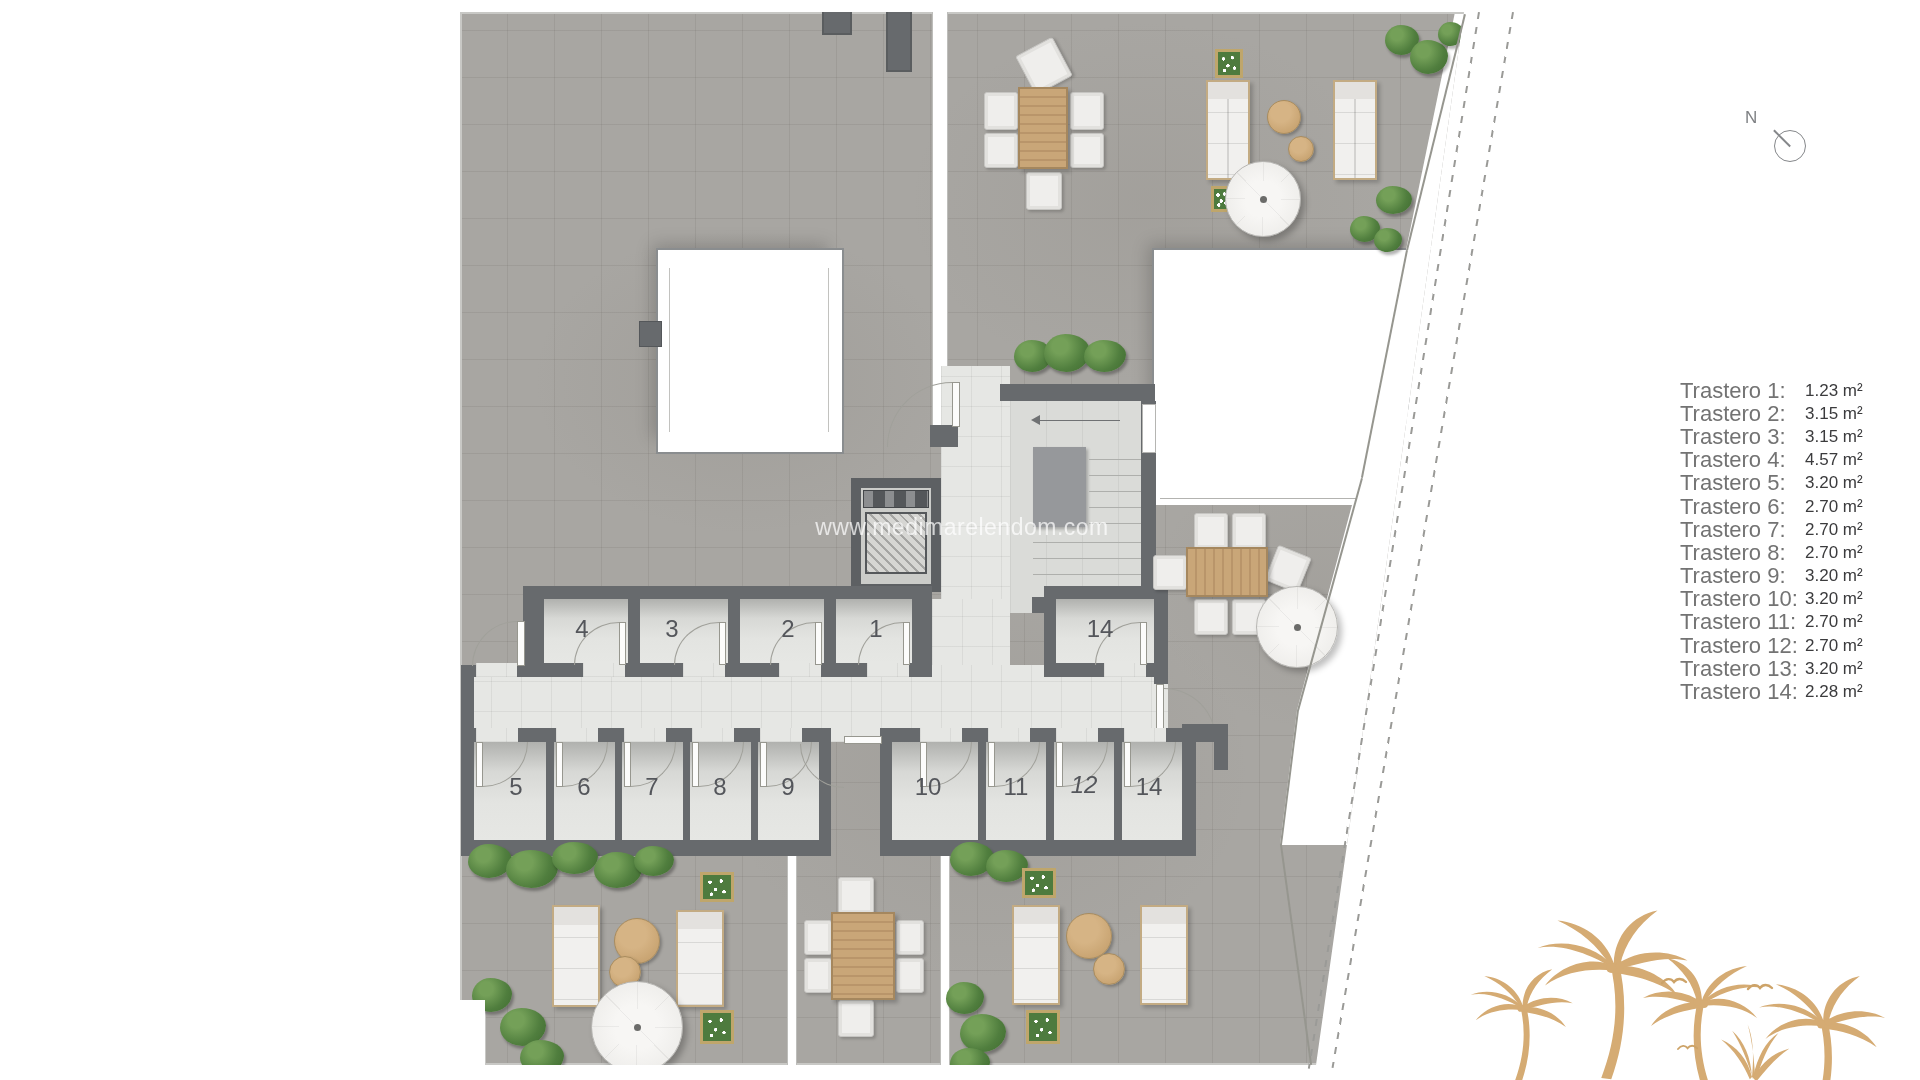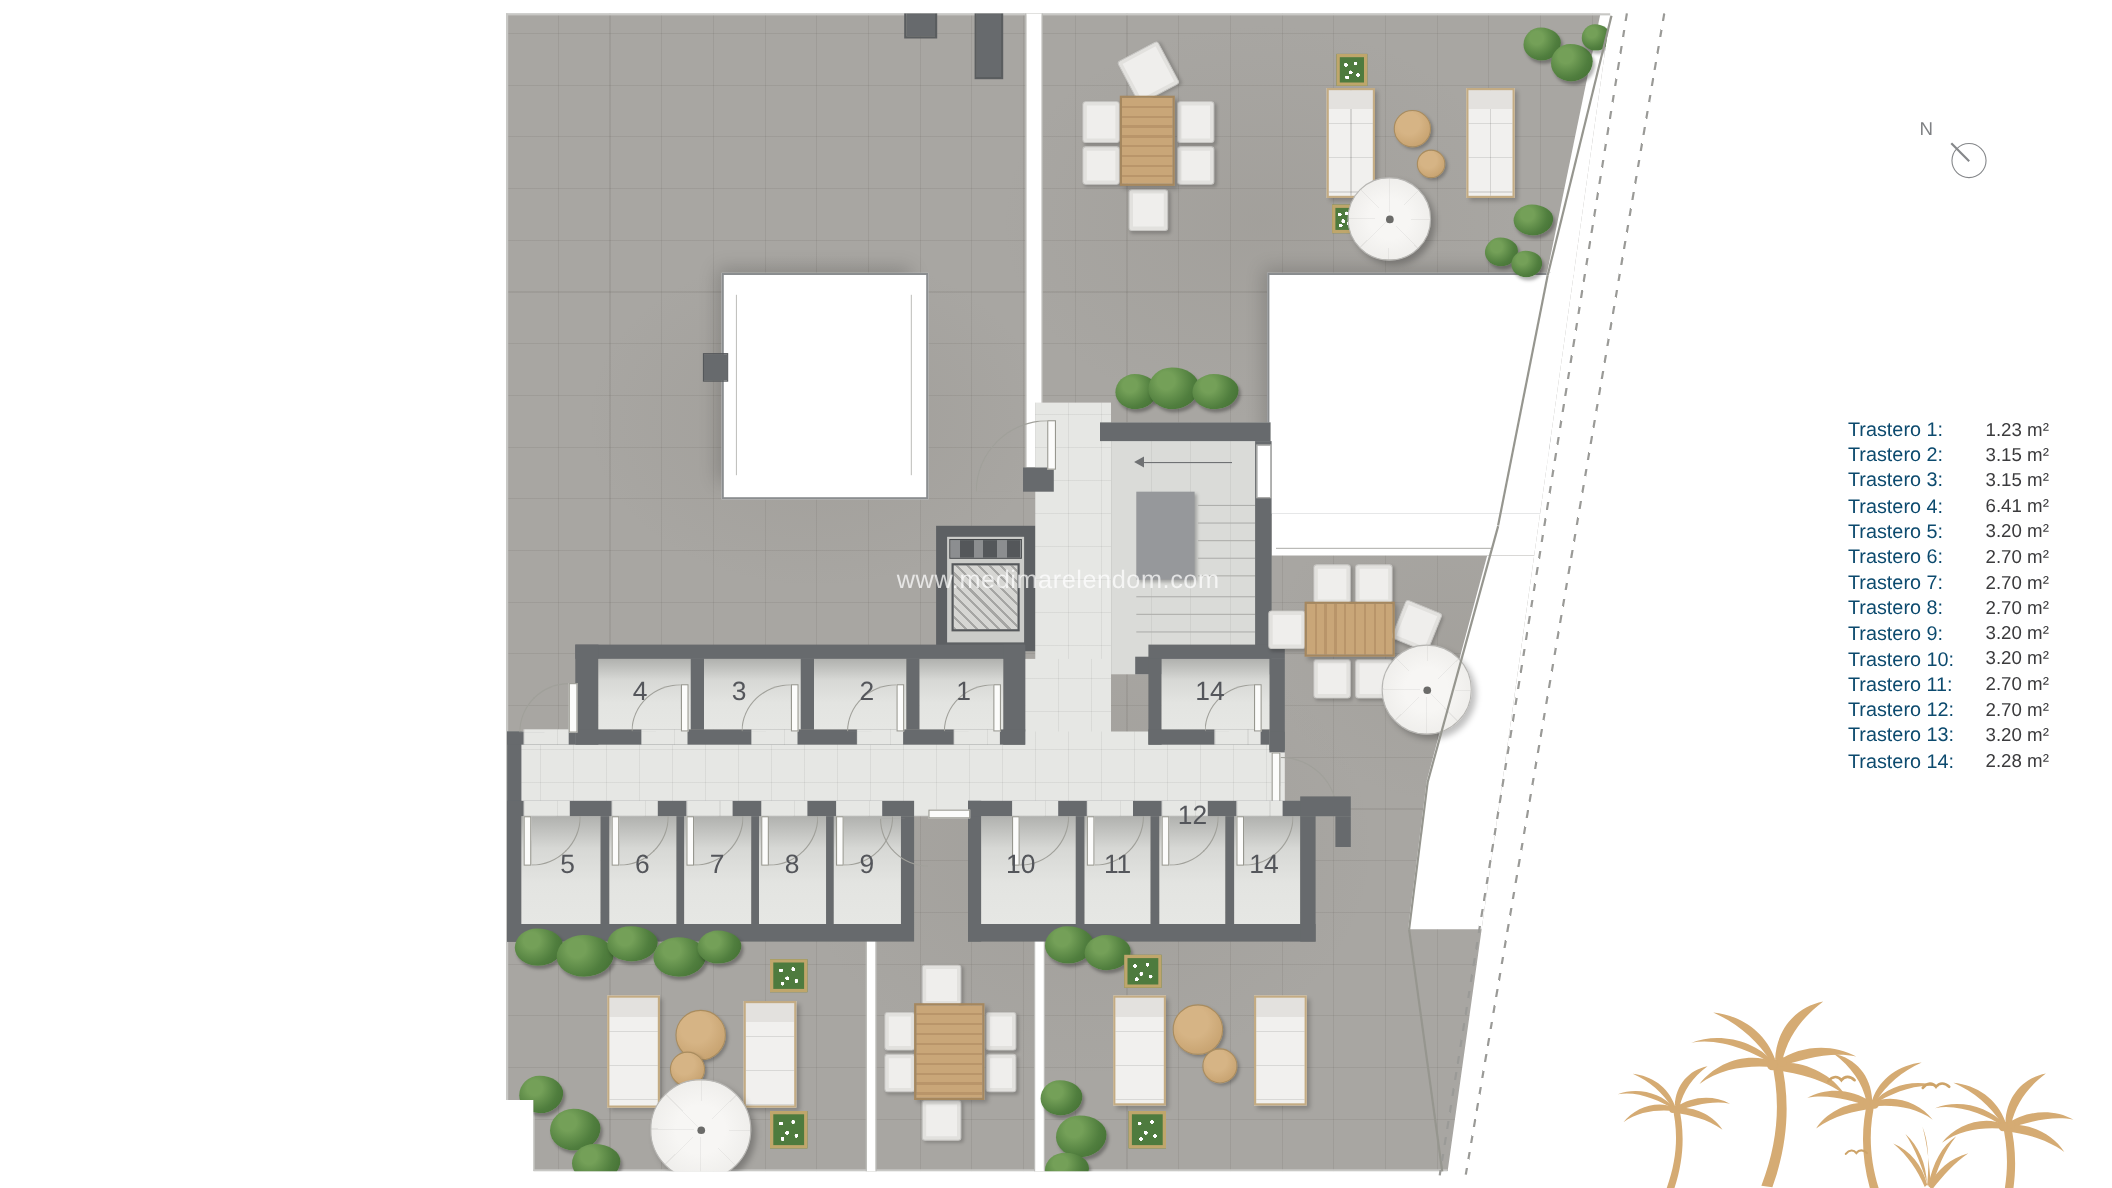--- a/index.html
+++ b/index.html
@@ -80,21 +80,21 @@
   
   .elev-car{position:absolute;border:2px solid #55585b;box-sizing:border-box;background-color:#d6d6d3;
     background-image:repeating-linear-gradient(45deg, rgba(40,40,40,.28) 0 2px, transparent 2px 7px);}
   .elev-mech{position:absolute;background:repeating-linear-gradient(90deg,#8c8e90 0 9px,#54575a 9px 21px);
     border:1px solid #44474a;box-sizing:border-box;}
   
   .watermark{position:absolute;left:962px;top:527px;transform:translate(-50%,-50%);
     font-size:23px;letter-spacing:.5px;color:rgba(255,255,255,.72);white-space:nowrap;z-index:40;}
   .legend{position:absolute;left:1680px;top:379px;width:230px;}
   .lrow{display:flex;height:23.2px;align-items:center;}
-  .llab{width:125px;font-size:18px;color:#0c4a6e;}
+  .llab{width:125px;font-size:22px;color:#737373;}
   .lval{font-size:17px;color:#3b3b3d;}
   .compassN{position:absolute;left:1745px;top:108px;font-size:17px;color:#7f8184;}
   .compassC{position:absolute;left:1774px;top:130px;width:32px;height:32px;border-radius:50%;
     border:1.5px solid #85878a;box-sizing:border-box;}
   .needle{position:absolute;left:1790px;top:146px;width:23px;height:1.5px;background:#85878a;
     transform-origin:left center;transform:rotate(225deg);}
   .arrowline{position:absolute;height:1px;background:#6f7173;}
   .arrowhead{position:absolute;width:0;height:0;border-top:5px solid transparent;
     border-bottom:5px solid transparent;border-right:9px solid #6f7173;}
 </style>
@@ -275,21 +275,21 @@
     <span class="num" style="left:788px;top:629px;">2</span>
     <span class="num" style="left:672px;top:629px;">3</span>
     <span class="num" style="left:582px;top:629px;">4</span>
     <span class="num" style="left:516px;top:787px;">5</span>
     <span class="num" style="left:584px;top:787px;">6</span>
     <span class="num" style="left:652px;top:787px;">7</span>
     <span class="num" style="left:720px;top:787px;">8</span>
     <span class="num" style="left:788px;top:787px;">9</span>
     <span class="num" style="left:928px;top:787px;">10</span>
     <span class="num" style="left:1016px;top:787px;">11</span>
-    <span class="num" style="left:1084px;top:742px;">12</span>
+    <span class="num" style="left:1084px;top:785px;font-style:italic;">12</span>
     <span class="num" style="left:1149px;top:787px;">14</span>
     <span class="num" style="left:1100px;top:629px;">14</span>
 
     <div class="chair" style="left:1023px;top:44px;width:40px;height:42px;transform:rotate(-28deg);"></div>
     <div class="chair" style="left:984px;top:92px;width:32px;height:36px;"></div>
     <div class="chair" style="left:984px;top:133px;width:32px;height:33px;"></div>
     <div class="chair" style="left:1070px;top:92px;width:32px;height:36px;"></div>
     <div class="chair" style="left:1070px;top:133px;width:32px;height:33px;"></div>
     <div class="chair" style="left:1026px;top:172px;width:34px;height:36px;"></div>
     <div class="wood" style="left:1018px;top:87px;width:50px;height:82px;"></div>
@@ -371,21 +371,21 @@
     <div class="lrow">
         <span class="llab">Trastero 2:</span>
         <span class="lval">3.15 m²</span>
       </div>
     <div class="lrow">
         <span class="llab">Trastero 3:</span>
         <span class="lval">3.15 m²</span>
       </div>
     <div class="lrow">
         <span class="llab">Trastero 4:</span>
-        <span class="lval">6.41 m²</span>
+        <span class="lval">4.57 m²</span>
       </div>
     <div class="lrow">
         <span class="llab">Trastero 5:</span>
         <span class="lval">3.20 m²</span>
       </div>
     <div class="lrow">
         <span class="llab">Trastero 6:</span>
         <span class="lval">2.70 m²</span>
       </div>
     <div class="lrow">

